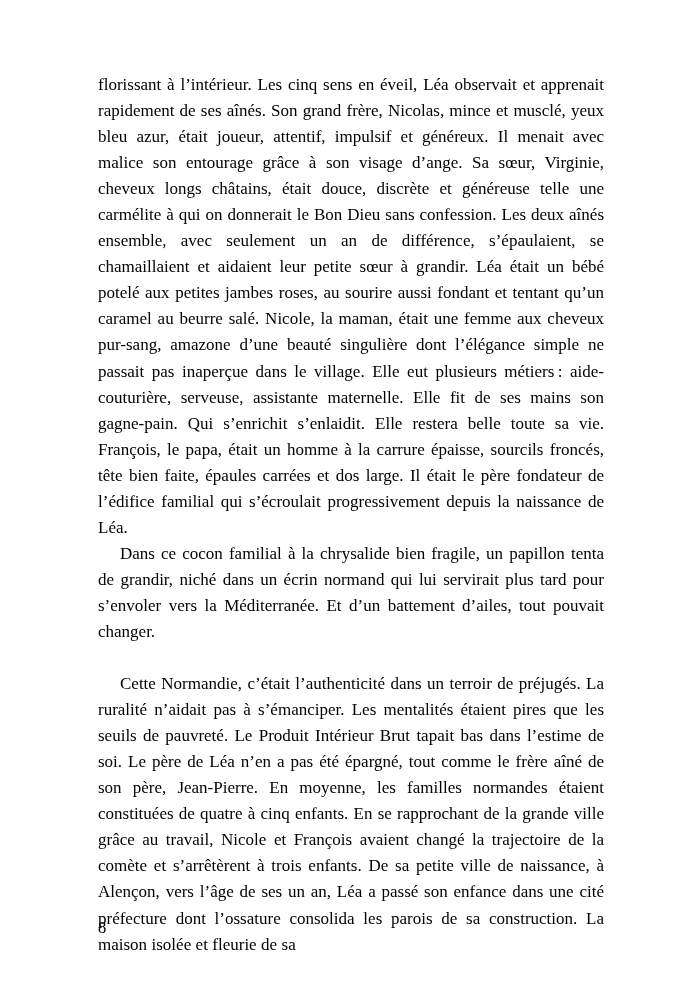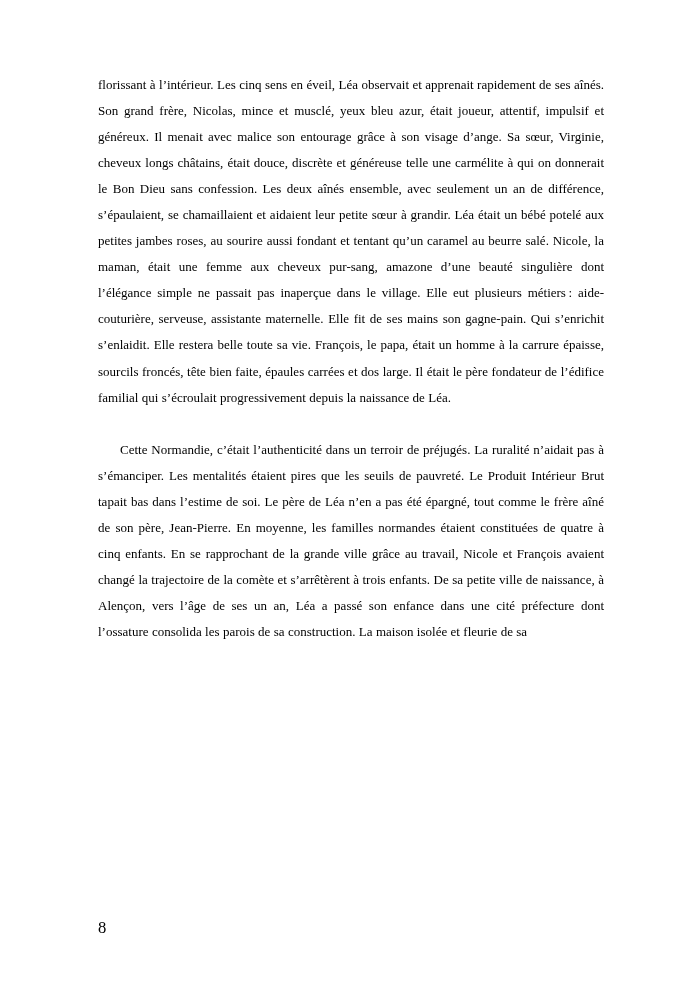--- a/index.html
+++ b/index.html
@@ -26,21 +26,21 @@
   }
   .text-block {
     position: absolute;
     left: 98px;
     top: 72px;
     width: 506px;
   }
   .para {
     margin: 0;
     padding: 0;
-    font-size: 13px;
+    font-size: 17px;
     line-height: 26.05px;
     text-align: justify;
     text-justify: inter-word;
     hyphens: none;
     -webkit-hyphens: none;
     word-spacing: 0.01em;
   }
   .para.continued {
     text-indent: 0;
   }
@@ -62,20 +62,21 @@
 </style>
 </head>
 <body>
 
 <div class="page">
 
   <div class="text-block">
 
     <p class="para continued">florissant à l’intérieur. Les cinq sens en éveil, Léa observait et apprenait rapidement de ses aînés. Son grand frère, Nicolas, mince et musclé, yeux bleu azur, était joueur, attentif, impulsif et généreux. Il menait avec malice son entourage grâce à son visage d’ange. Sa sœur, Virginie, cheveux longs châtains, était douce, discrète et généreuse telle une carmélite à qui on donnerait le Bon Dieu sans confession. Les deux aînés ensemble, avec seulement un an de différence, s’épaulaient, se chamaillaient et aidaient leur petite sœur à grandir. Léa était un bébé potelé aux petites jambes roses, au sourire aussi fondant et tentant qu’un caramel au beurre salé. Nicole, la maman, était une femme aux cheveux pur-sang, amazone d’une beauté singulière dont l’élégance simple ne passait pas inaperçue dans le village. Elle eut plusieurs métiers : aide-couturière, serveuse, assistante maternelle. Elle fit de ses mains son gagne-pain. Qui s’enrichit s’enlaidit. Elle restera belle toute sa vie. François, le papa, était un homme à la carrure épaisse, sourcils froncés, tête bien faite, épaules carrées et dos large. Il était le père fondateur de l’édifice familial qui s’écroulait progressivement depuis la naissance de Léa.</p>
 
+    <p class="para indented">Dans ce cocon familial à la chrysalide bien fragile, un papillon tenta de grandir, niché dans un écrin normand qui lui servirait plus tard pour s’envoler vers la Méditerranée. Et d’un battement d’ailes, tout pouvait changer.</p>
 
     <p class="para indented spaced-before">Cette Normandie, c’était l’authenticité dans un terroir de préjugés. La ruralité n’aidait pas à s’émanciper. Les mentalités étaient pires que les seuils de pauvreté. Le Produit Intérieur Brut tapait bas dans l’estime de soi. Le père de Léa n’en a pas été épargné, tout comme le frère aîné de son père, Jean-Pierre. En moyenne, les familles normandes étaient constituées de quatre à cinq enfants. En se rapprochant de la grande ville grâce au travail, Nicole et François avaient changé la trajectoire de la comète et s’arrêtèrent à trois enfants. De sa petite ville de naissance, à Alençon, vers l’âge de ses un an, Léa a passé son enfance dans une cité préfecture dont l’ossature consolida les parois de sa construction. La maison isolée et fleurie de sa</p>
 
   </div>
 
   <div class="page-number">8</div>
 
 </div>
 
 </body></html>

